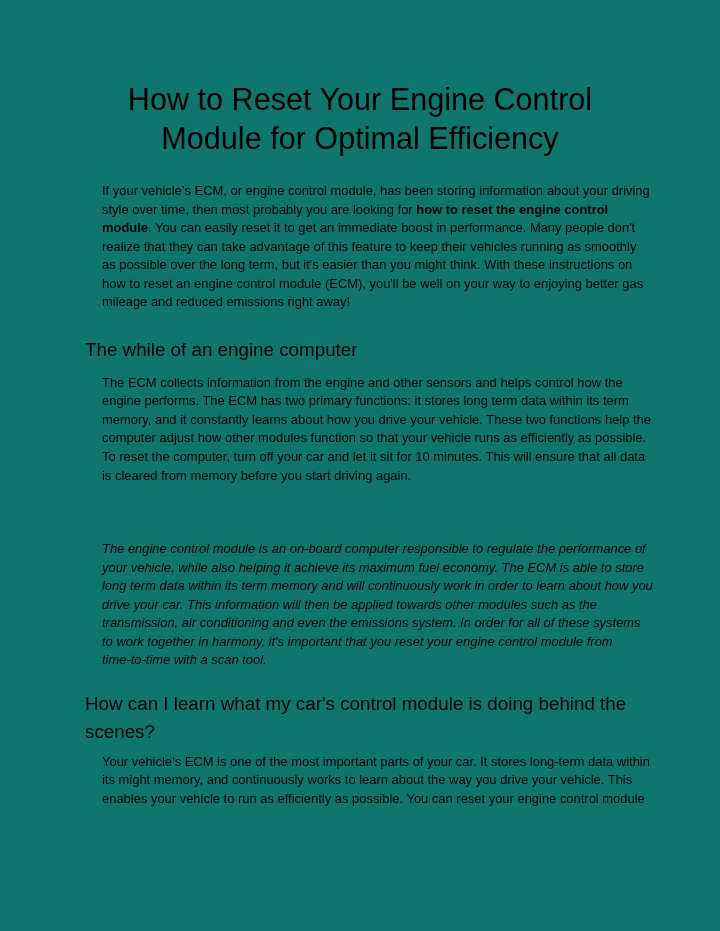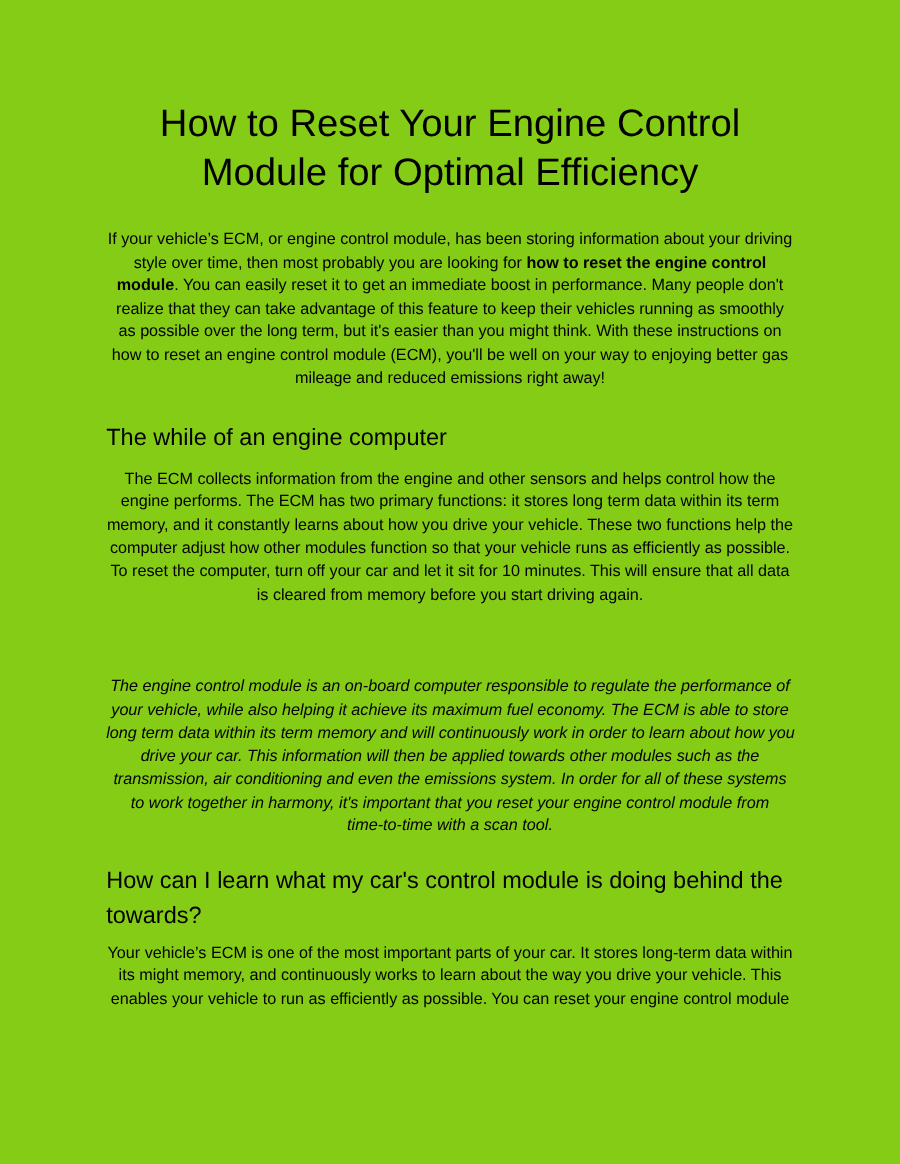--- a/index.html
+++ b/index.html
@@ -6,42 +6,41 @@
     margin: 0;
     padding: 0;
     background: #ffffff;
   }
   .page {
     position: relative;
     width: 720px;
     height: 931px;
     box-sizing: border-box;
     padding: 80px 85px 0 85px;
-    background: #84cc16;
+    background: #0f766e;
     color: #000000;
     font-family: "Liberation Sans", sans-serif;
     overflow: hidden;
   }
   .doc-title {
     margin: 0;
     font-size: 30.6px;
     font-weight: 400;
     line-height: 39px;
     text-align: center;
     white-space: pre-line;
     color: #000000;
   }
   .body-para {
-    margin: 0;
+    margin: 17px;
     font-size: 12.95px;
     font-weight: 400;
     line-height: 18.55px;
     white-space: pre;
     color: #000000;
-    text-align: center;
   }
   .body-para b {
     font-weight: 700;
   }
   .intro-para {
     margin-top: 24px;
   }
   .doc-section {
     margin: 0;
   }
@@ -91,19 +90,19 @@
 your vehicle, while also helping it achieve its maximum fuel economy. The ECM is able to store
 long term data within its term memory and will continuously work in order to learn about how you
 drive your car. This information will then be applied towards other modules such as the
 transmission, air conditioning and even the emissions system. In order for all of these systems
 to work together in harmony, it's important that you reset your engine control module from
 time-to-time with a scan tool.</p>
   </section>
 
   <section class="doc-section sec-2">
     <h2 class="doc-heading">How can I learn what my car's control module is doing behind the
-towards?</h2>
+scenes?</h2>
     <p class="body-para">Your vehicle’s ECM is one of the most important parts of your car. It stores long-term data within
 its might memory, and continuously works to learn about the way you drive your vehicle. This
 enables your vehicle to run as efficiently as possible. You can reset your engine control module</p>
   </section>
 
 </div>
 
 </body></html>

